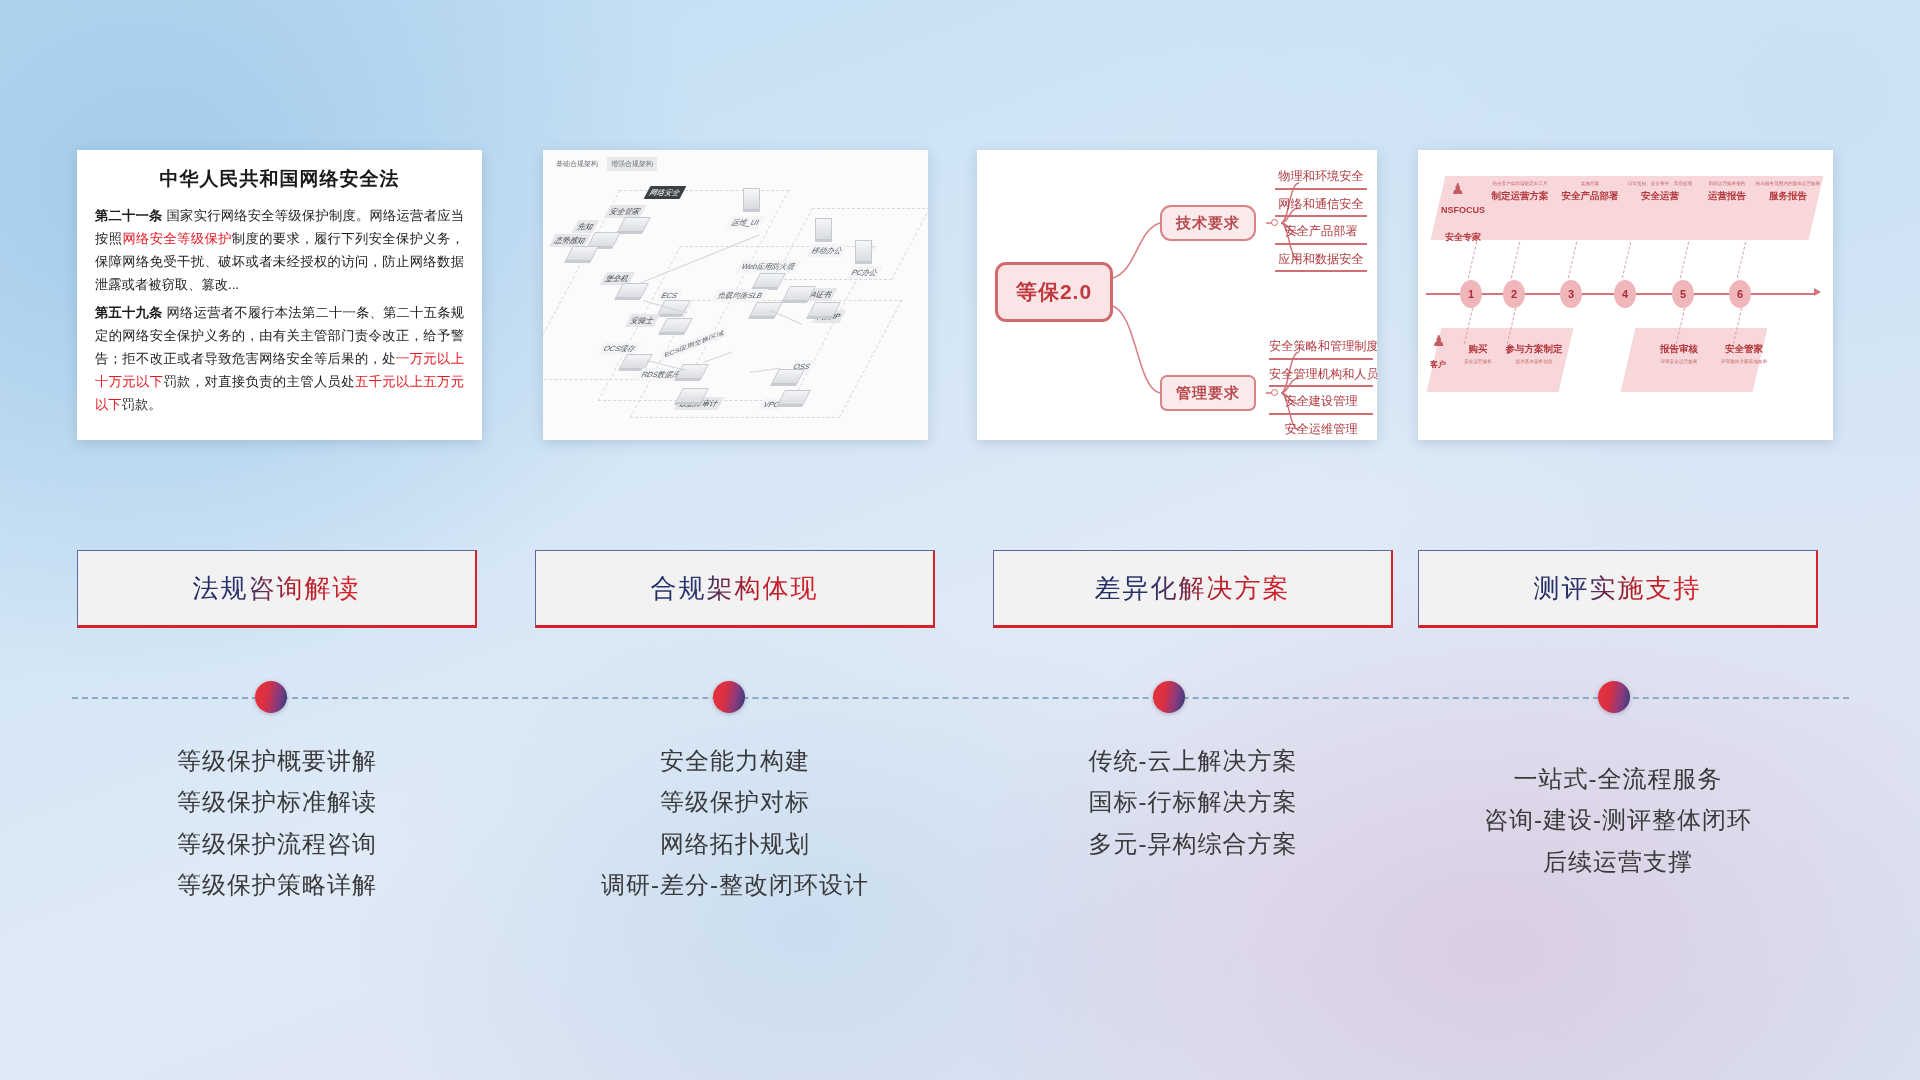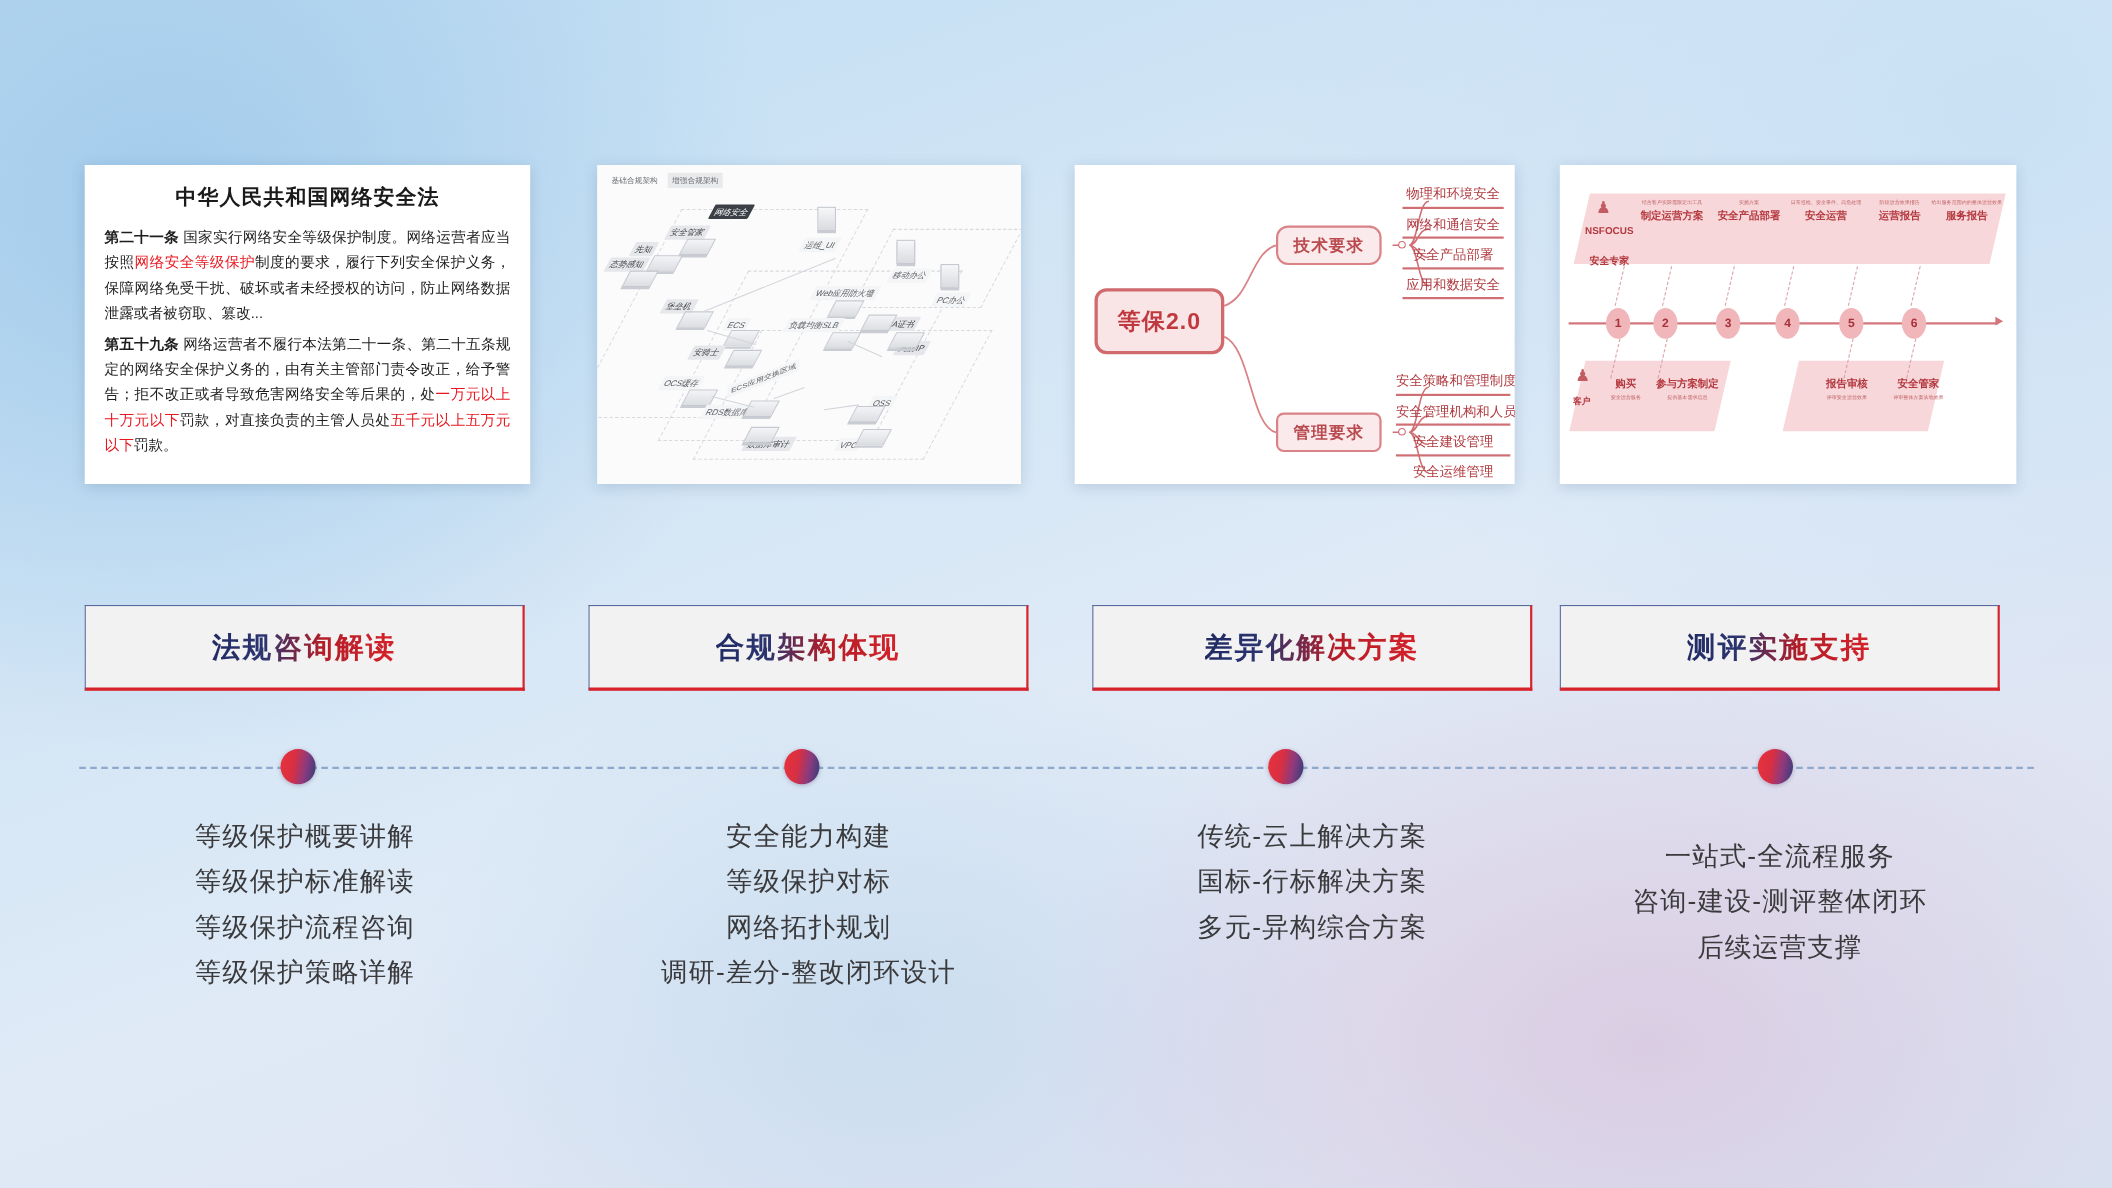--- a/index.html
+++ b/index.html
@@ -106,21 +106,21 @@
   .tbox {
     position:absolute; top:0; height:78px; background:#f2f2f2;
     border:1.5px solid #5b6a9e; border-right:2.5px solid #d6222b; border-bottom:3px solid #d6222b;
     display:flex; align-items:center; justify-content:center;
   }
   .tbox.t1 { left:77px;   width:400px; }
   .tbox.t2 { left:535px;  width:400px; }
   .tbox.t3 { left:993px;  width:400px; }
   .tbox.t4 { left:1418px; width:400px; }
   .tbox span {
-    font-size:26px; font-weight:bold; letter-spacing:2px;
+    font-size:26px; font-weight:normal; letter-spacing:2px;
     background:linear-gradient(90deg,#202a63 0%,#2c3570 28%,#b41d27 60%,#d6222b 100%);
     -webkit-background-clip:text; background-clip:text; color:transparent;
   }
 
   
   .tl-line {
     position:absolute; top:697px; left:72px; width:1777px; height:0;
     border-top:2px dashed #8fa9cc;
   }
   .tl-dot {

